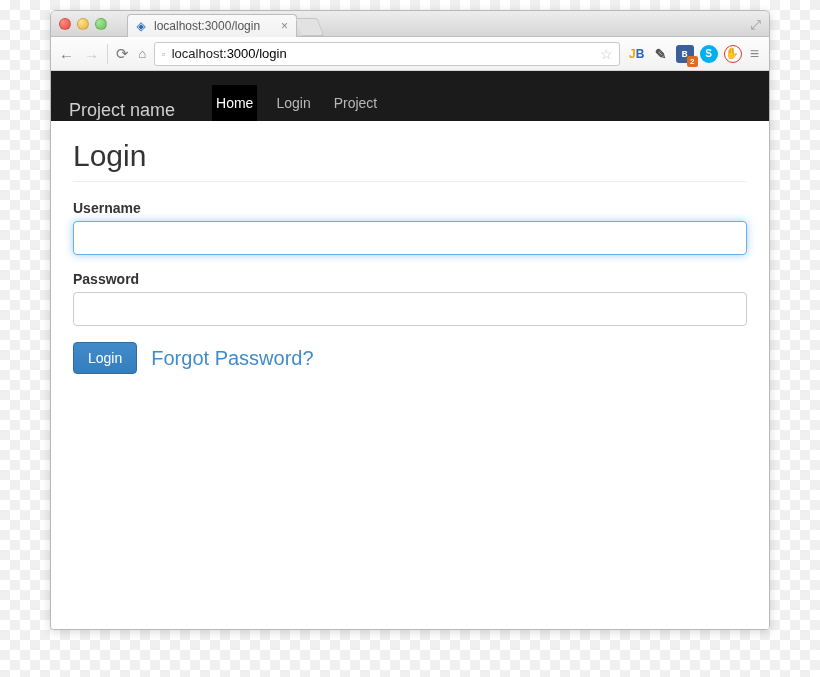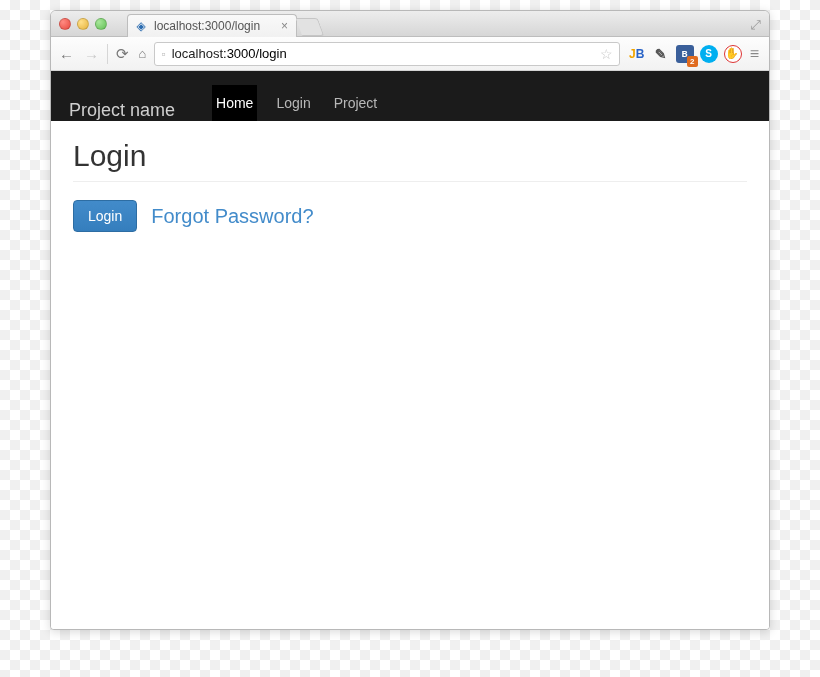--- a/index.html
+++ b/index.html
@@ -298,21 +298,29 @@
       <a class="nav-link">
           <span>Project</span>
         </a>
     </div>
 
     <div class="page">
       <div class="page-header">
         <h1>Login</h1>
       </div>
 
-
+      <div class="form-group">
+        <label class="form-label">Username</label>
+        <input type="text" class="form-control focused" style="">
+      </div>
+
+      <div class="form-group">
+        <label class="form-label">Password</label>
+        <input type="password" class="form-control" style="">
+      </div>
 
       <div class="actions">
         <button class="btn-primary">Login</button>
         <a href="#" class="link">Forgot Password?</a>
       </div>
     </div>
 
   </div>
 </div>
 

